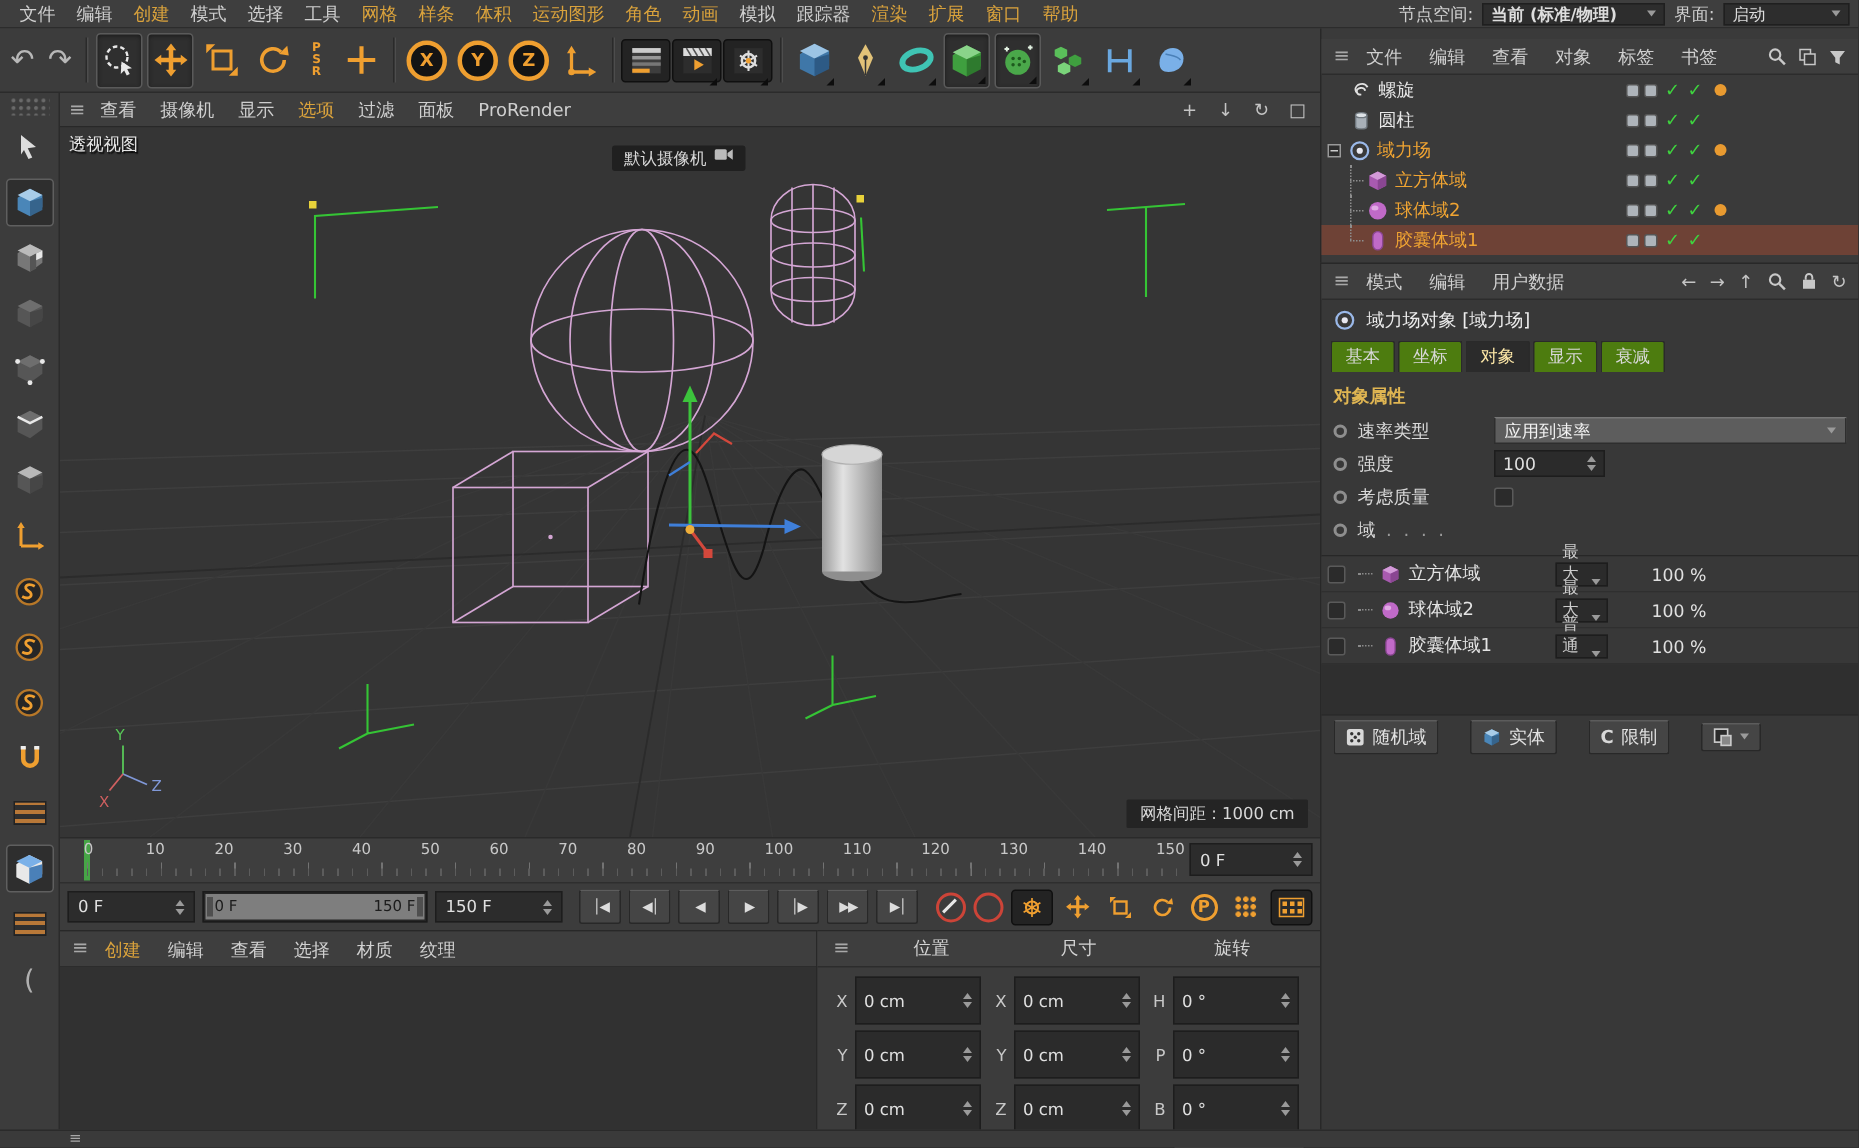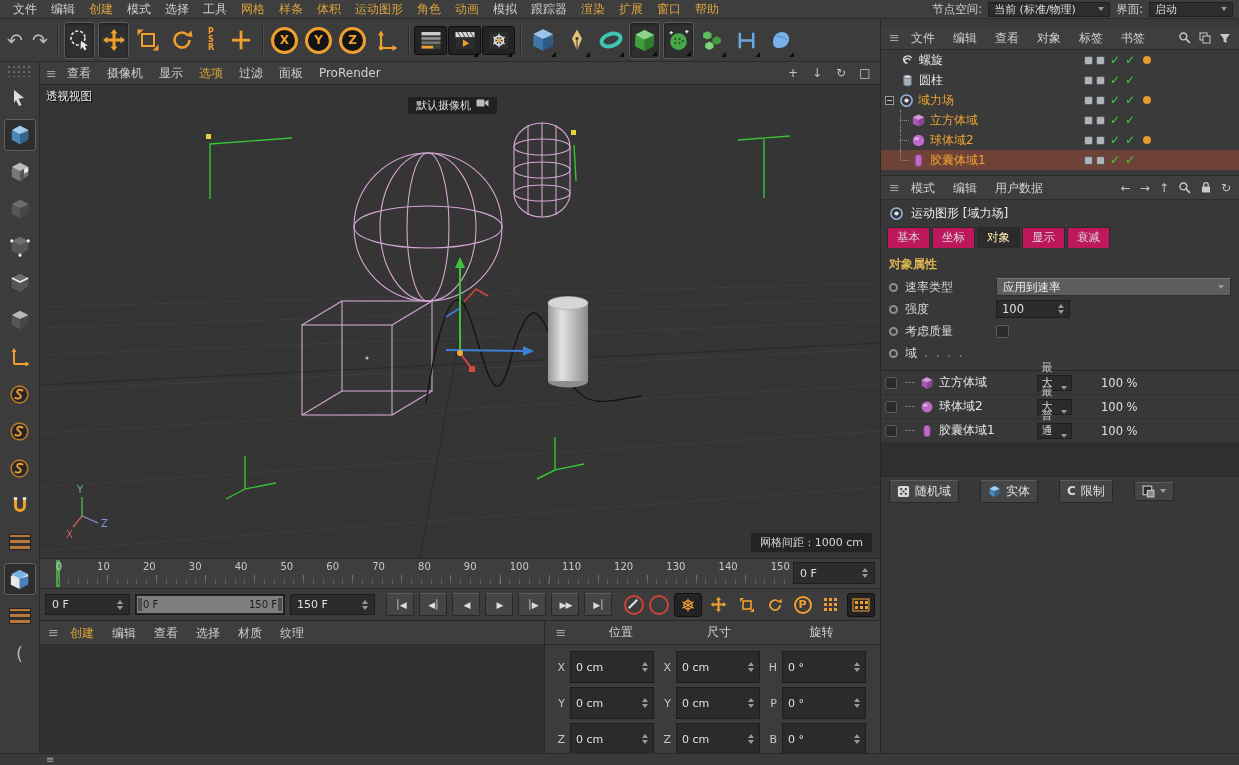--- a/index.html
+++ b/index.html
@@ -109,21 +109,21 @@
 .rclus{position:absolute;left:203px;display:flex;align-items:center;gap:3px;}
 .tog{width:9px;height:9px;background:#aeb4ba;border:1px solid #565656;border-radius:2px;}
 .chk{color:#3ed43e;font-size:12px;font-weight:bold;line-height:1;margin-left:2px;}
 .cdot{width:8px;height:8px;border-radius:50%;background:#e89a30;margin-left:5px;}
 
 
 .ampanel{left:880px;top:175px;width:359px;height:590px;background:#383838;border-left:1px solid #282828;border-top:1px solid #282828;}
 .amicons{margin-left:auto;display:flex;gap:9px;align-items:center;color:#c4c4c4;font-size:12px;}
 .amtitle{display:flex;align-items:center;gap:7px;padding:5px 8px 3px;font-size:12px;color:#ececec;}
 .tabs{display:flex;gap:2px;padding:2px 6px 0;}
-.tab{padding:2px 9px 3px;background:#be185d;border:1px solid #2a2a2a;border-bottom:none;border-radius:2px 2px 0 0;font-size:11.5px;color:#d8d8d8;}
+.tab{padding:2px 9px 3px;background:#4d7c0f;border:1px solid #2a2a2a;border-bottom:none;border-radius:2px 2px 0 0;font-size:11.5px;color:#d8d8d8;}
 .tab.active{background:#2b2b2b;color:#ffe9a8;}
 .section{color:#dfb552;font-weight:bold;font-size:12px;padding:8px 8px 3px;}
 .prow{display:flex;align-items:center;height:22px;padding:0 8px;gap:7px;font-size:12px;}
 .pcirc{width:9px;height:9px;border-radius:50%;border:2px solid #8e8e8e;flex:none;}
 .plabel{width:84px;color:#d8d8d8;flex:none;white-space:nowrap;}
 .pdd{flex:1;height:18px;background:#5d5d5d;border:1px solid #2e2e2e;border-top-color:#787878;display:flex;align-items:center;gap:4px;padding:0 6px;font-size:11.5px;color:#f2f2f2;}
 .pstep{width:74px;height:18px;background:#2b2b2b;border:1px solid #1d1d1d;display:flex;align-items:center;padding:0 5px;font-size:11.5px;color:#e0e0e0;}
 .cb{width:13px;height:13px;background:#2b2b2b;border:1px solid #5a5a5a;border-radius:2px;}
 .fdots{color:#9a9a9a;letter-spacing:2px;}
 .ftable{margin-top:6px;border-top:1px solid #272727;}
@@ -168,21 +168,21 @@
     <span class="mitem acc">角色</span>
     <span class="mitem acc">动画</span>
     <span class="mitem">模拟</span>
     <span class="mitem">跟踪器</span>
     <span class="mitem acc">渲染</span>
     <span class="mitem acc">扩展</span>
     <span class="mitem acc">窗口</span>
     <span class="mitem acc">帮助</span>
     <div class="mright">
       <span class="mlabel">节点空间:</span>
-      <div class="dd" style="width:122px;">
+      <div class="dd" style="width:122px;font-weight:bold;">
         <span>当前 (标准/物理)</span>
           <span class="darr"></span>
       </div>
       <span class="mlabel">界面:</span>
       <div class="dd" style="width:84px;">
         <span>启动</span>
           <span class="darr"></span>
       </div>
     </div>
   </div>
@@ -991,21 +991,21 @@
         <span>↻</span>
       </span>
     </div>
     <div class="amtitle">
       <span>
           <svg width="15" height="15" viewBox="0 0 16 16">
             <circle cx="8" cy="8" r="6" fill="none" stroke="#9ab8e8" stroke-width="1.6"></circle>
             <circle cx="8" cy="8" r="2.2" fill="#e8e8f0"></circle>
           </svg>
         </span>
-      <span>运动图形 [域力场]</span>
+      <span>域力场对象 [域力场]</span>
     </div>
     <div class="tabs">
       <span class="tab">基本</span>
       <span class="tab">坐标</span>
       <span class="tab active">对象</span>
       <span class="tab">显示</span>
       <span class="tab">衰减</span>
     </div>
     <div class="section">对象属性</div>
     <div class="prow">

